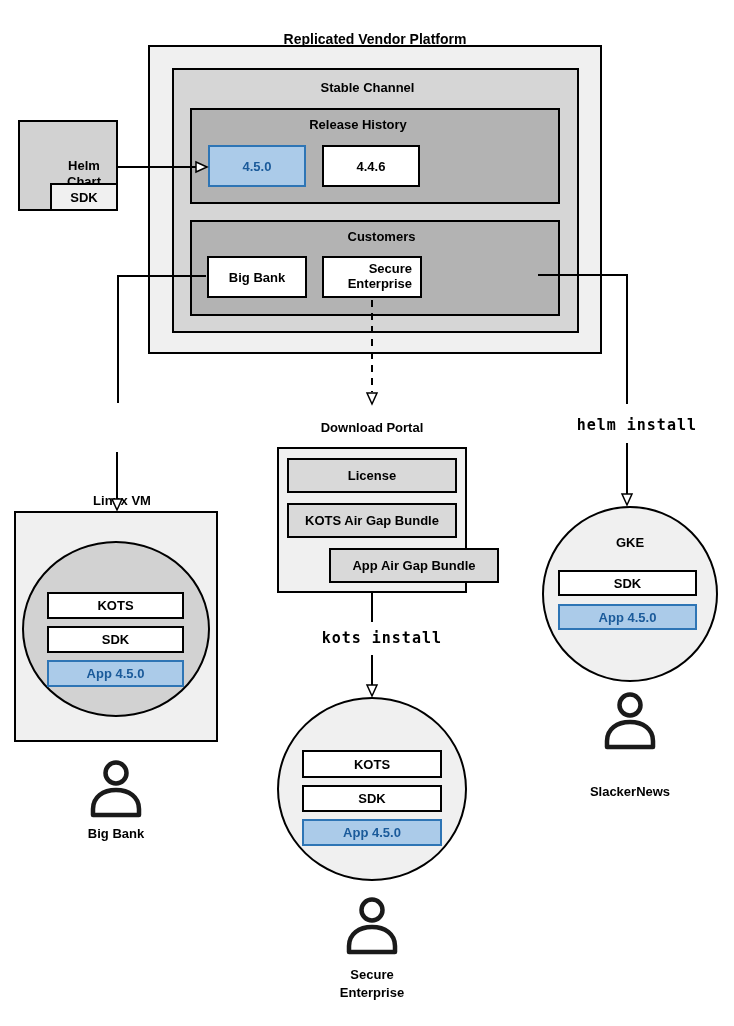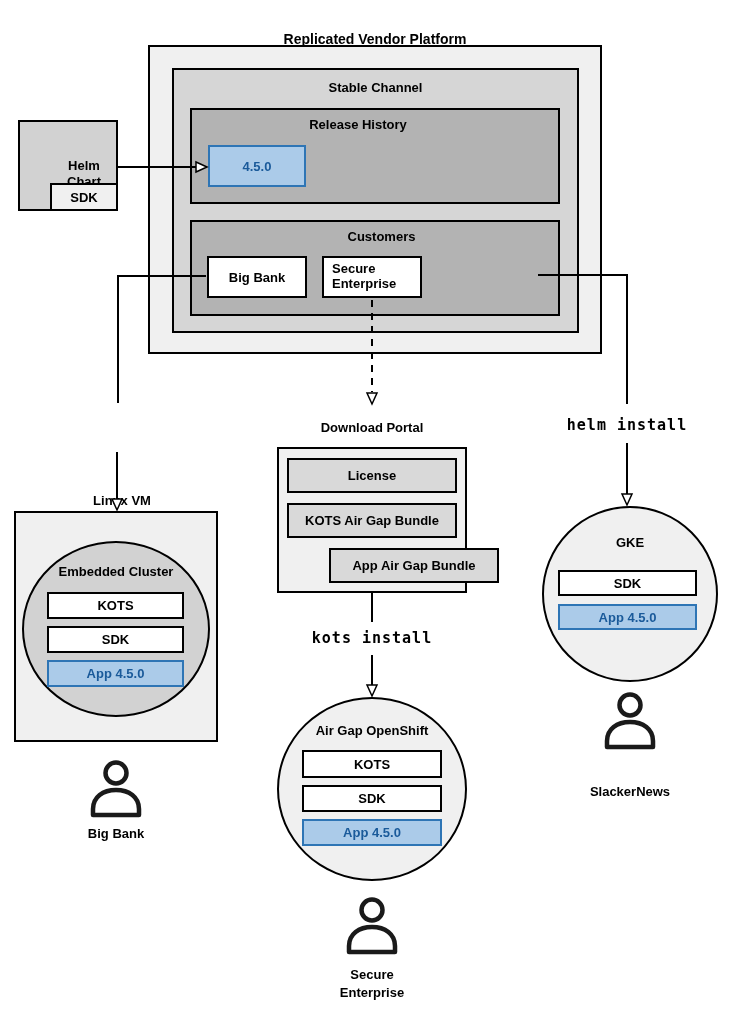--- a/index.html
+++ b/index.html
@@ -1,52 +1,55 @@
 <!DOCTYPE html>
 <html><head>
 <meta charset="utf-8">
 <style>
   html,body{margin:0;padding:0;background:#fff;}
   .canvas{position:relative;width:734px;height:1026px;background:#fff;
           font-family:"Liberation Sans",sans-serif;overflow:hidden;color:#000;}
   .box{position:absolute;box-sizing:border-box;border:2px solid #000;}
   .lbl{position:absolute;box-sizing:border-box;font-weight:bold;color:#000;
        text-align:center;line-height:1.25;}
-  .center{display:flex;align-items:center;justify-content:center;text-align:left;}
+  .center{display:flex;align-items:center;justify-content:center;text-align:right;}
   .f13{font-size:13px;}
   .f14{font-size:14px;}
   .comp{background:#fff;font-weight:bold;font-size:13px;}
   .hl{background:#abcbe9;border-color:#2e75b5;color:#1a5a9a;}
   .mono{font-family:"DejaVu Sans Mono","Liberation Mono",monospace;font-weight:bold;
-        font-size:15px;letter-spacing:1px;}
+        font-size:15px;letter-spacing:1px;text-align:right;}
   .gray-lightest{background:#f0f0f0;}
   .gray-mid{background:#d6d6d6;}
   .gray-dark{background:#b3b3b3;}
   .gray-helm{background:#d2d2d2;}
   .gray-inner{background:#d9d9d9;}
   .circle{border-radius:50%;}
   .overlay{position:absolute;left:0;top:0;z-index:10;pointer-events:none;}
   .person{position:absolute;z-index:3;}
 </style>
 </head>
 <body>
 
 <div class="canvas">
 
   <div class="lbl f14" style="left:210px;top:15px;width:330px;margin-top:16px;">Replicated Vendor Platform</div>
 
   <div class="box gray-lightest" style="left:148px;top:45px;width:454px;height:309px;"></div>
 
   <div class="box gray-mid" style="left:172px;top:68px;width:407px;height:265px;"></div>
-  <div class="lbl f13" style="left:172px;top:80px;width:407px;">Stable Channel</div>
+  <div class="lbl f13" style="left:164px;top:80px;width:407px;">Stable Channel</div>
 
   <div class="box gray-dark" style="left:190px;top:108px;width:370px;height:96px;"></div>
   <div class="lbl f13" style="left:190px;top:117px;width:336px;">Release History</div>
   <div class="box comp hl center" style="left:208px;top:145px;width:98px;height:42px;">
     <span>4.5.0</span>
+  </div>
+  <div class="box comp center" style="left:322px;top:145px;width:98px;height:42px;">
+    <span>4.4.6</span>
   </div>
 
   <div class="box gray-dark" style="left:190px;top:220px;width:370px;height:96px;"></div>
   <div class="lbl f13" style="left:190px;top:229px;width:383px;">Customers</div>
   <div class="box comp center" style="left:207px;top:256px;width:100px;height:42px;">
     <span>Big Bank</span>
   </div>
   <div class="box comp center" style="left:322px;top:256px;width:100px;height:42px;line-height:1.15;">
     <span style="width:80px;">Secure Enterprise</span>
   </div>
@@ -54,21 +57,20 @@
   <div class="box gray-helm" style="left:18px;top:120px;width:100px;height:91px;"></div>
   <div class="lbl f13" style="left:18px;top:158px;width:100px;padding-left:32px;">Helm Chart</div>
   <div class="box comp center gray-lightest" style="left:50px;top:183px;width:68px;height:28px;">
     <span>SDK</span>
   </div>
 
 
   <div class="box gray-lightest" style="left:14px;top:511px;width:204px;height:231px;"></div>
   <div class="lbl f13" style="left:14px;top:493px;width:216px;">Linux VM</div>
   <div class="box circle gray-helm" style="left:22px;top:541px;width:188px;height:176px;"></div>
-  <div class="lbl f13" style="left:22px;top:564px;width:188px;">Embedded Cluster</div>
   <div class="box comp center" style="left:47px;top:592px;width:137px;height:27px;">
     <span>KOTS</span>
   </div>
   <div class="box comp center" style="left:47px;top:626px;width:137px;height:27px;">
     <span>SDK</span>
   </div>
   <div class="box comp center hl" style="left:47px;top:660px;width:137px;height:27px;">
     <span>App 4.5.0</span>
   </div>
 
@@ -86,21 +88,20 @@
   <div class="box comp center gray-inner" style="left:287px;top:458px;width:170px;height:35px;">
     <span>License</span>
   </div>
   <div class="box comp center gray-inner" style="left:287px;top:548px;width:170px;height:35px;margin-left:42px;">
     <span>App Air Gap Bundle</span>
   </div>
 
   <div class="lbl mono" style="left:302px;top:629px;width:140px;">kots install</div>
 
   <div class="box circle gray-lightest" style="left:277px;top:697px;width:190px;height:184px;"></div>
-  <div class="lbl f13" style="left:277px;top:723px;width:190px;">Air Gap OpenShift</div>
   <div class="box comp center" style="left:302px;top:750px;width:140px;height:28px;">
     <span>KOTS</span>
   </div>
   <div class="box comp center" style="left:302px;top:785px;width:140px;height:27px;">
     <span>SDK</span>
   </div>
   <div class="box comp center hl" style="left:302px;top:819px;width:140px;height:27px;">
     <span>App 4.5.0</span>
   </div>
 

